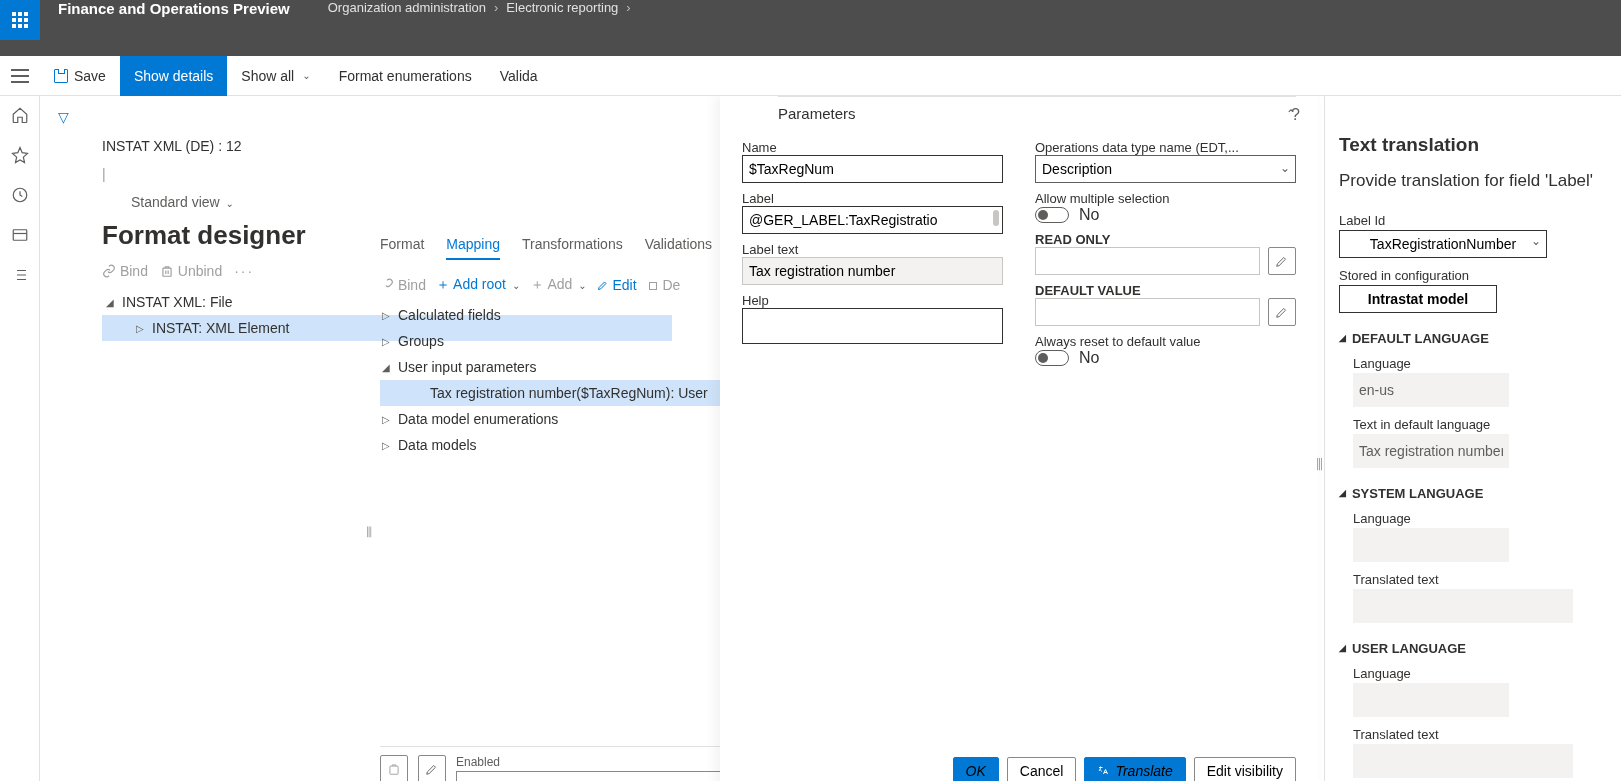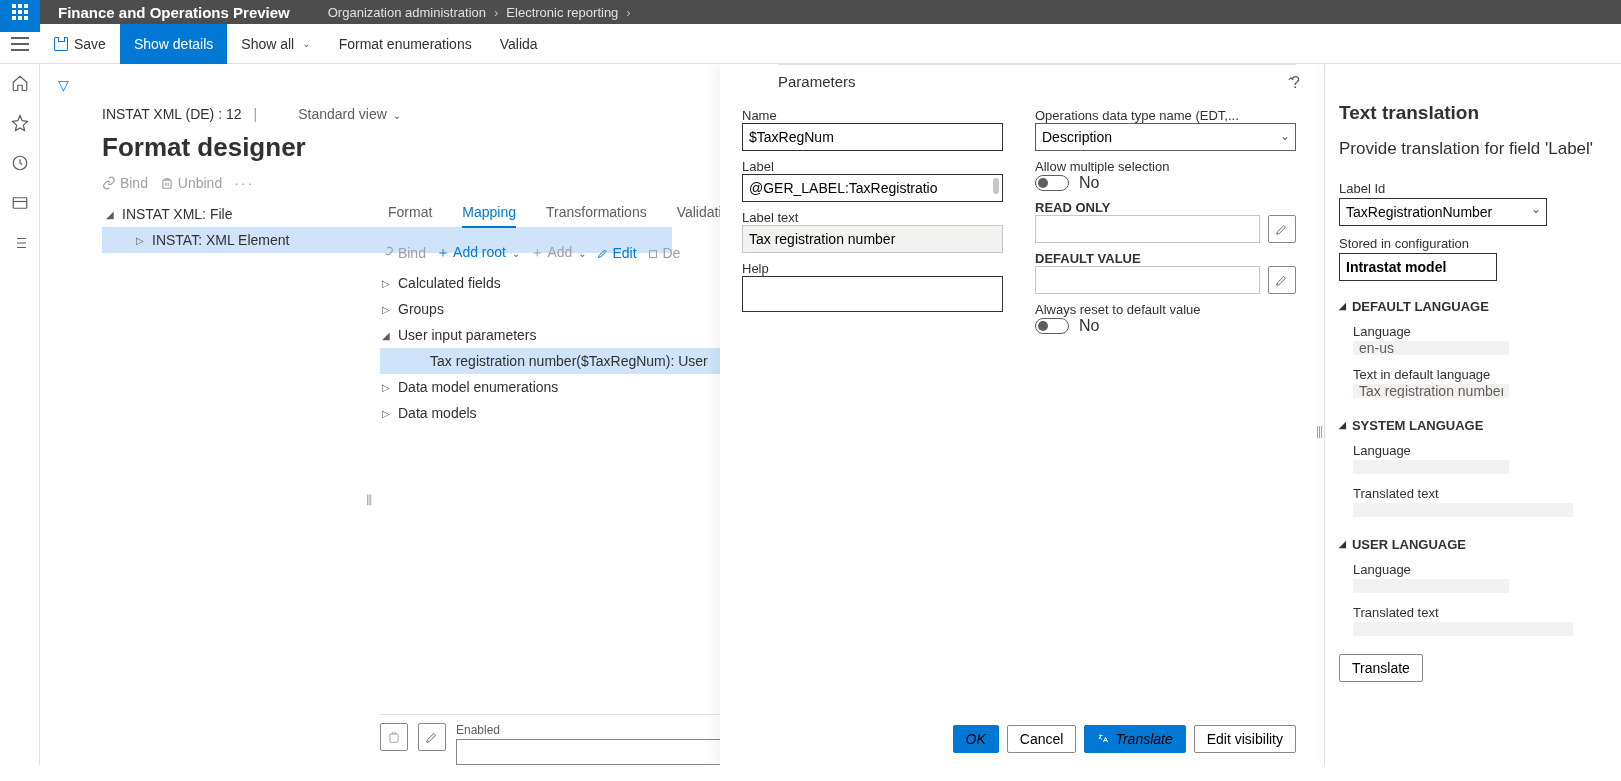--- a/index.html
+++ b/index.html
@@ -1,19 +1,19 @@
 <!DOCTYPE html>
 <html><head>
 <meta charset="utf-8">
 <style>
 * { box-sizing: border-box; margin: 0; padding: 0; font-family: "Segoe UI", Arial, sans-serif; }
 html, body { width: 1621px; height: 781px; overflow: hidden; background: #fff; color: #323130; }
 
 
-.topbar { height: 24px; background: #4d4d4d; color: #fff; display: flex; align-items: center; font-size: 14px; }
+.topbar { height: 56px; background: #4d4d4d; color: #fff; display: flex; align-items: flex-start; font-size: 14px; }
 .waffle { width: 40px; height: 40px; background: #0078d4; display: flex; align-items: center; justify-content: center; }
 .waffle-grid { width: 16px; height: 16px; display: grid; grid-template-columns: repeat(3,4px); grid-template-rows: repeat(3,4px); gap: 2px; }
 .waffle-grid span { background: #fff; }
 .app-title { padding: 0 18px; font-weight: 600; font-size: 15px; }
 .breadcrumb { display: flex; align-items: center; padding-left: 20px; gap: 8px; font-size: 13px; color: #e1e1e1; }
 .breadcrumb .sep { color: #bbb; }
 
 
 .actionbar { height: 40px; border-bottom: 1px solid #e1e1e1; display: flex; align-items: center; font-size: 14px; }
 .hamburger { width: 40px; height: 40px; display: flex; align-items: center; justify-content: center; cursor: pointer; }
@@ -30,36 +30,36 @@
 .body { display: flex; height: calc(781px - 80px); }
 .leftrail { width: 40px; border-right: 1px solid #e1e1e1; display: flex; flex-direction: column; align-items: center; padding-top: 10px; gap: 22px; }
 .rail-ic { width:18px; height:18px; color:#605e5c; display:flex; align-items:center; justify-content:center; }
 
 .main { flex: 1; display: flex; overflow: hidden; }
 
 
 .designer-col { width: 640px; padding: 8px 0 0 0; position: relative; }
 .filter-row { padding: 4px 18px; }
 .filter-icon { color:#0078d4; font-size:14px; }
-.path-row { padding: 8px 18px 4px 62px; font-size: 14px; color: #323130; display:flex; align-items:center; gap:12px; }
+.path-row { padding: 8px 18px 4px 62px; font-size: 14px; color: #323130; display:flex; align-items:flex-start; gap:12px;flex-direction:column; }
 .path-row .sep2 { color:#a19f9d; }
 .view-sel { color:#605e5c;margin-left:29px; }
 .h1 { font-size: 26px; font-weight: 600; padding: 6px 18px 12px 62px; }
 .bind-row { padding: 0 18px 10px 62px; display:flex; gap:12px; font-size:14px; color:#a19f9d; align-items:center; }
 .bind-row .more { letter-spacing:2px; cursor:pointer; }
 .tree { padding: 0 8px 0 62px; font-size:14px; }
 .tree-row { display:flex; align-items:center; height:26px; gap:6px; padding-left:4px; cursor:pointer; }
 .tree-row.sel { background:#cfe4fa; }
 .tri { width:10px; display:inline-block; color:#605e5c; font-size:10px; }
 .tree-indent { width: 20px; display:inline-block; }
 
 
 .mapping-col { position:absolute; left:340px; top:140px; width:340px; }
 .tabs { display:flex; gap:22px; font-size:14px; color:#605e5c; padding-bottom:6px; }
-.tab { padding-bottom:6px; cursor:pointer;margin-left:8px; }
+.tab { padding-bottom:6px; cursor:pointer; }
 .tab.active { color:#0078d4; border-bottom:2px solid #0078d4; }
 .map-toolbar { display:flex; gap:10px; font-size:14px; padding:10px 0 8px 0; align-items:center; }
 .map-toolbar .dis { color:#a19f9d; }
 .map-toolbar .link { color:#0078d4; cursor:pointer; }
 .map-tree { font-size:14px; }
 .map-row { display:flex; align-items:center; height:26px; gap:6px; cursor:pointer; padding-left:2px;}
 .map-row.sel { background:#cfe4fa; }
 .map-indent { display:inline-block; width:18px; }
 
 
@@ -99,27 +99,27 @@
 .overlay-footer { position:absolute; bottom:12px; right:22px; display:flex; gap:8px; }
 .btn { height:28px; padding:0 12px; border:1px solid #8a8886; background:#fff; border-radius:2px; font-size:14px; cursor:pointer; display:flex; align-items:center; gap:6px; }
 .btn.primary { background:#0078d4; border-color:#0078d4; color:#000000;font-style:italic; }
 
 
 .splitter2 { position:absolute; left:1276px; top:360px; color:#a19f9d; }
 .trans-pane { position:absolute; left:1284px; top:0; width:337px; height:701px; background:#fff; padding:12px 18px 12px 14px; border-left:1px solid #e1e1e1; overflow:hidden; }
 .trans-pane h3 { font-size:19px; font-weight:600; padding:26px 0 14px 0; }
 .trans-sub { font-size:17px; padding-bottom:16px; line-height:1.35; }
 .small-lbl { font-size:13px; color:#323130; margin-top:4px; }
-.tin2 { width:208px; height:28px; border:1px solid #323130; padding:0 6px; font-size:14px; margin-top:2px; }
+.tin2 { width:208px; height:28px; border:1px solid #323130; padding:0 6px; font-size:14px; margin-top:2px;text-align:center; }
 .tin2.wide { width:156px;font-weight:bold; }
 .lang-sect { margin-top:18px; }
 .lang-hdr { font-size:13px; font-weight:700; display:flex; align-items:center; gap:6px; cursor:pointer; }
 .lang-hdr .tri2 { font-size:9px; }
 .lang-body { padding:6px 0 0 14px; }
-.ph-input { width:156px; height:14px; background:#f3f2f1; border:none; margin-top:2px; padding:0 6px; font-size:14px; color:#605e5c; }
+.ph-input { width:156px; height:34px; background:#f3f2f1; border:none; margin-top:2px; padding:0 6px; font-size:14px; color:#605e5c; }
 .translate-btn { margin-top:16px; }
 
 svg { display:block; }
 </style>
 </head>
 <body>
 
 <div class="topbar">
   <div class="waffle">
     <div class="waffle-grid">

